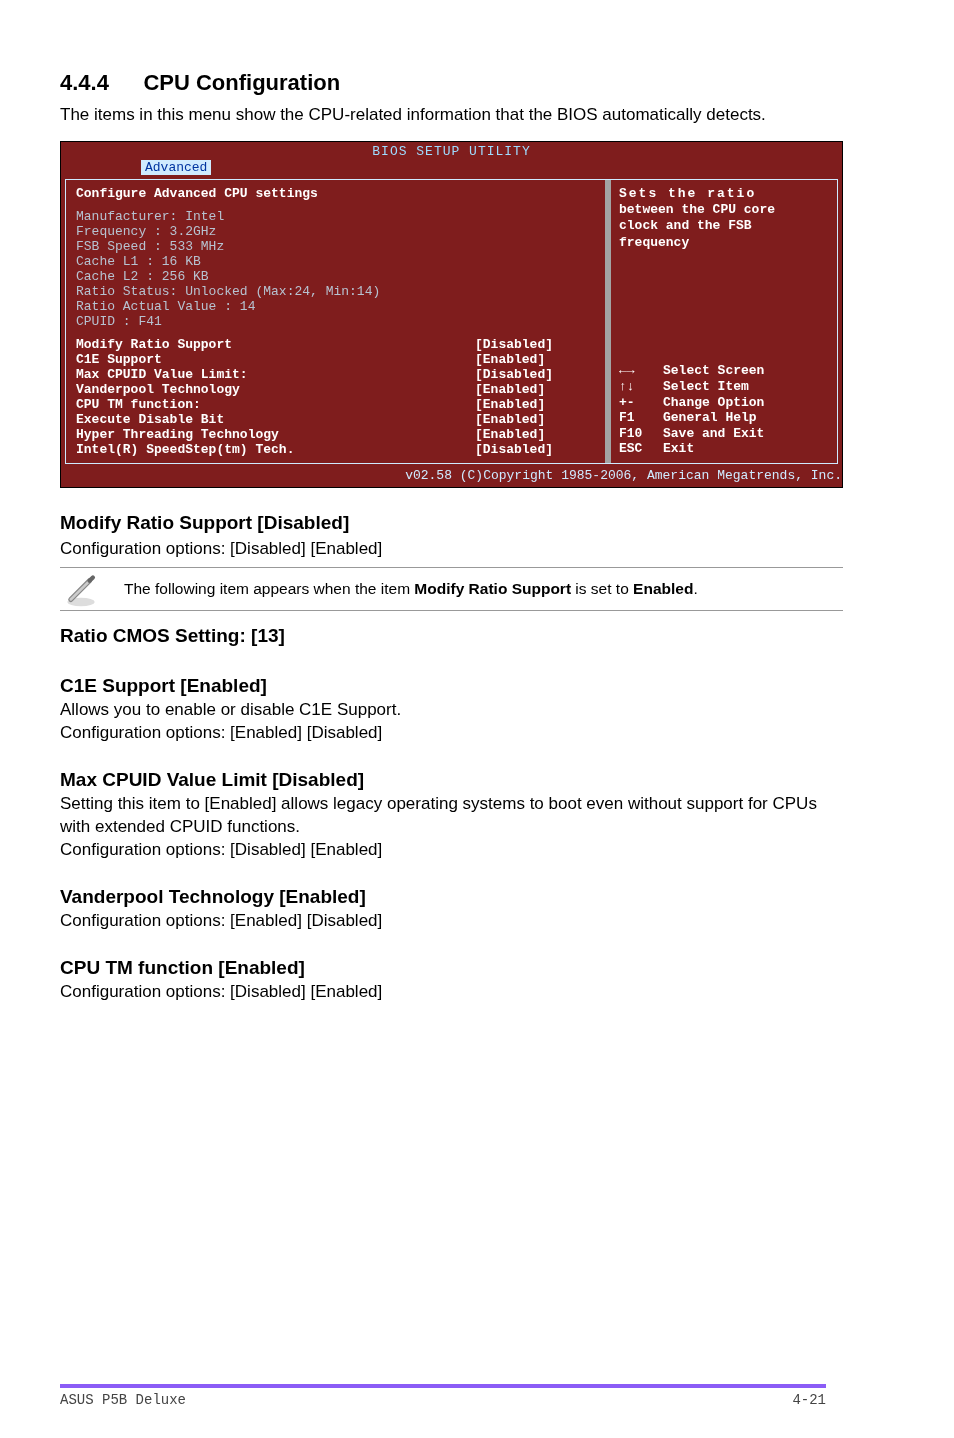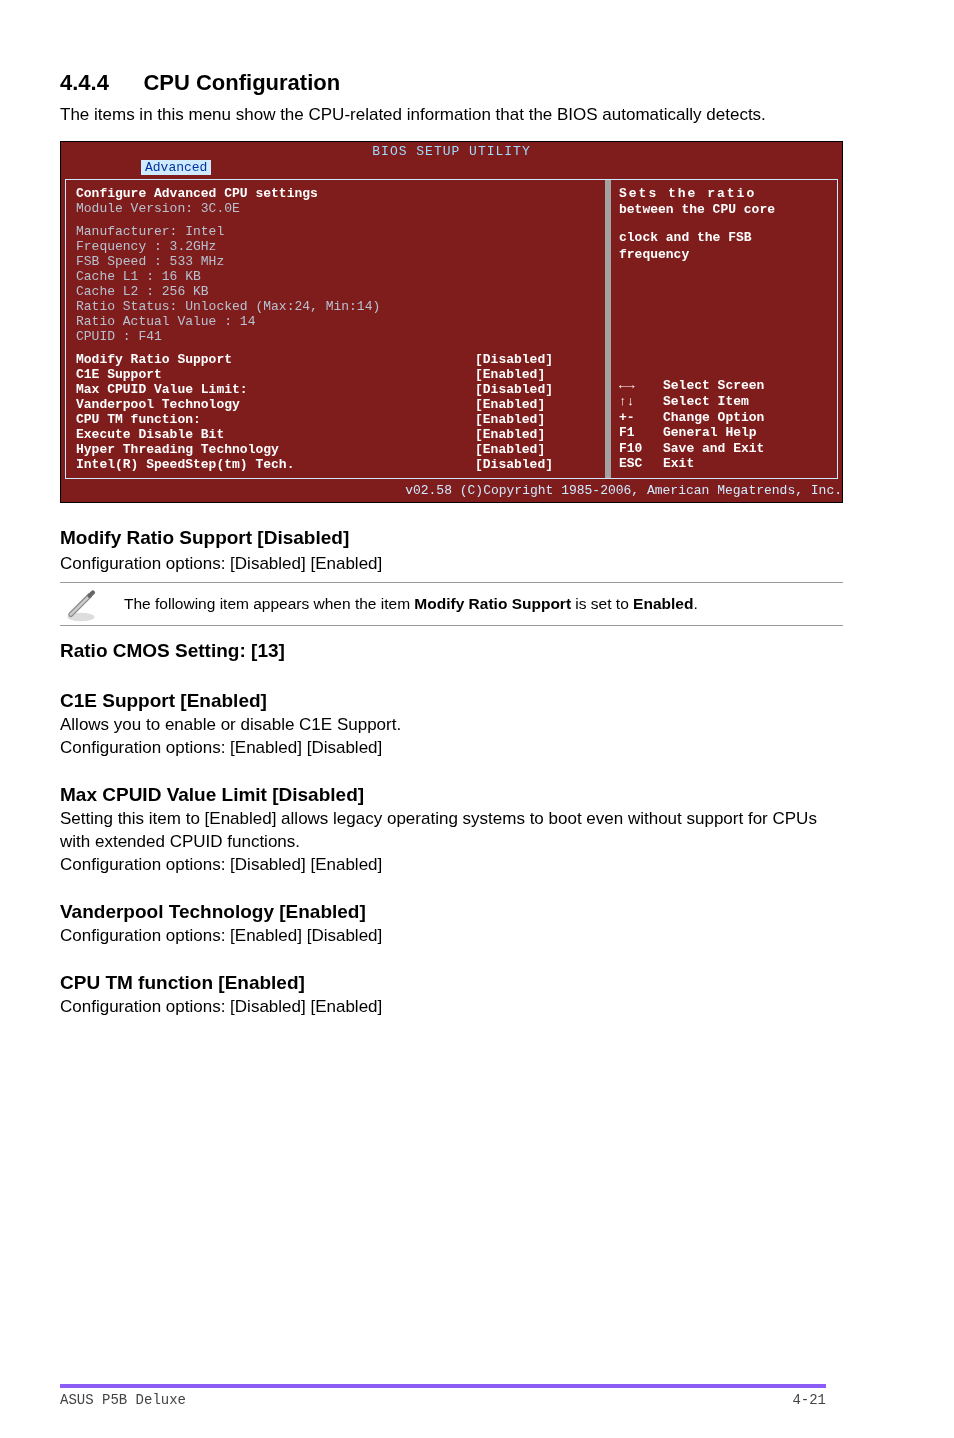--- a/index.html
+++ b/index.html
@@ -141,21 +141,20 @@
   <div class="body-text">The items in this menu show the CPU-related information that the BIOS automatically detects.</div>
 
   <div class="bios-outer">
     <div class="bios-title">BIOS SETUP UTILITY</div>
     <div class="bios-tabbar">
       <span class="bios-tab">Advanced</span>
     </div>
     <div class="bios-frame">
       <div class="bios-left">
         <div class="bold-white">Configure Advanced CPU settings</div>
-        <div class="grey">Module Version: 3C.0E</div>
         <div style="height:8px"></div>
         <div class="grey">
           <div>Manufacturer: Intel</div>
           <div>Frequency   : 3.2GHz</div>
           <div>FSB Speed   : 533 MHz</div>
           <div>Cache L1    : 16 KB</div>
           <div>Cache L2    : 256 KB</div>
           <div>Ratio Status: Unlocked (Max:24, Min:14)</div>
           <div>Ratio Actual Value : 14</div>
           <div>CPUID       : F41</div>
@@ -193,21 +192,21 @@
           <div class="bios-row">
               <span class="lbl">Intel(R) SpeedStep(tm) Tech.</span>
               <span class="val">[Disabled]</span>
             </div>
         </div>
       </div>
       <div class="bios-right">
         <div class="help-top bold-white">
           <div>Sets the ratio</div>
           <div style="letter-spacing:0;">between the CPU core</div>
-          <div style="letter-spacing:0;margin-top:12px;">clock and the FSB</div>
+          <div style="letter-spacing:0;">clock and the FSB</div>
           <div style="letter-spacing:0;">frequency</div>
         </div>
         <div class="help-bot bold-white">
           <div class="key-row">
               <span class="k">←→</span>
               <span>Select Screen</span>
             </div>
           <div class="key-row">
               <span class="k">↑↓</span>
               <span>Select Item</span>

